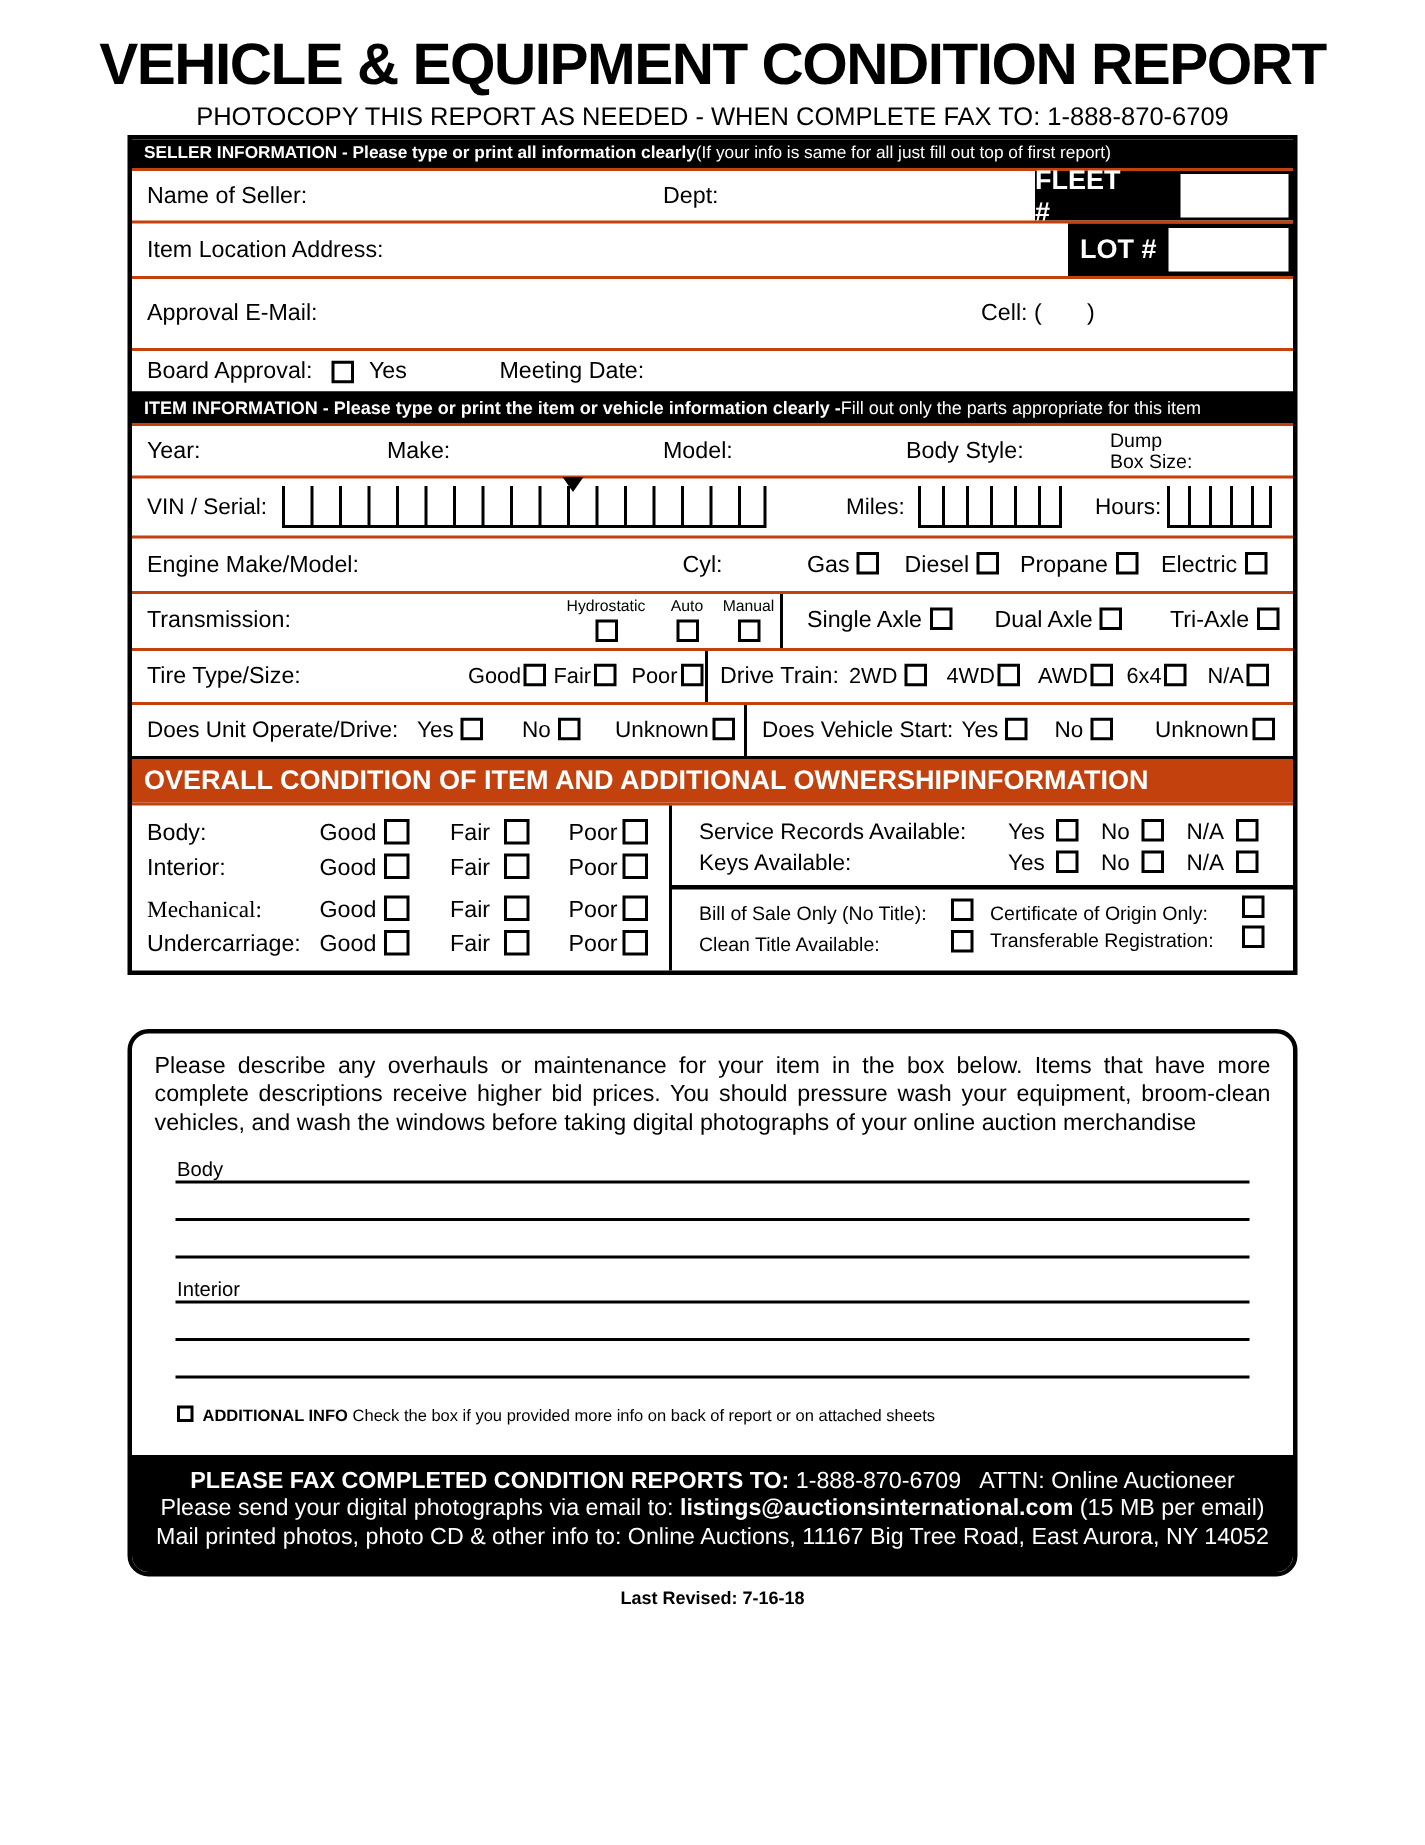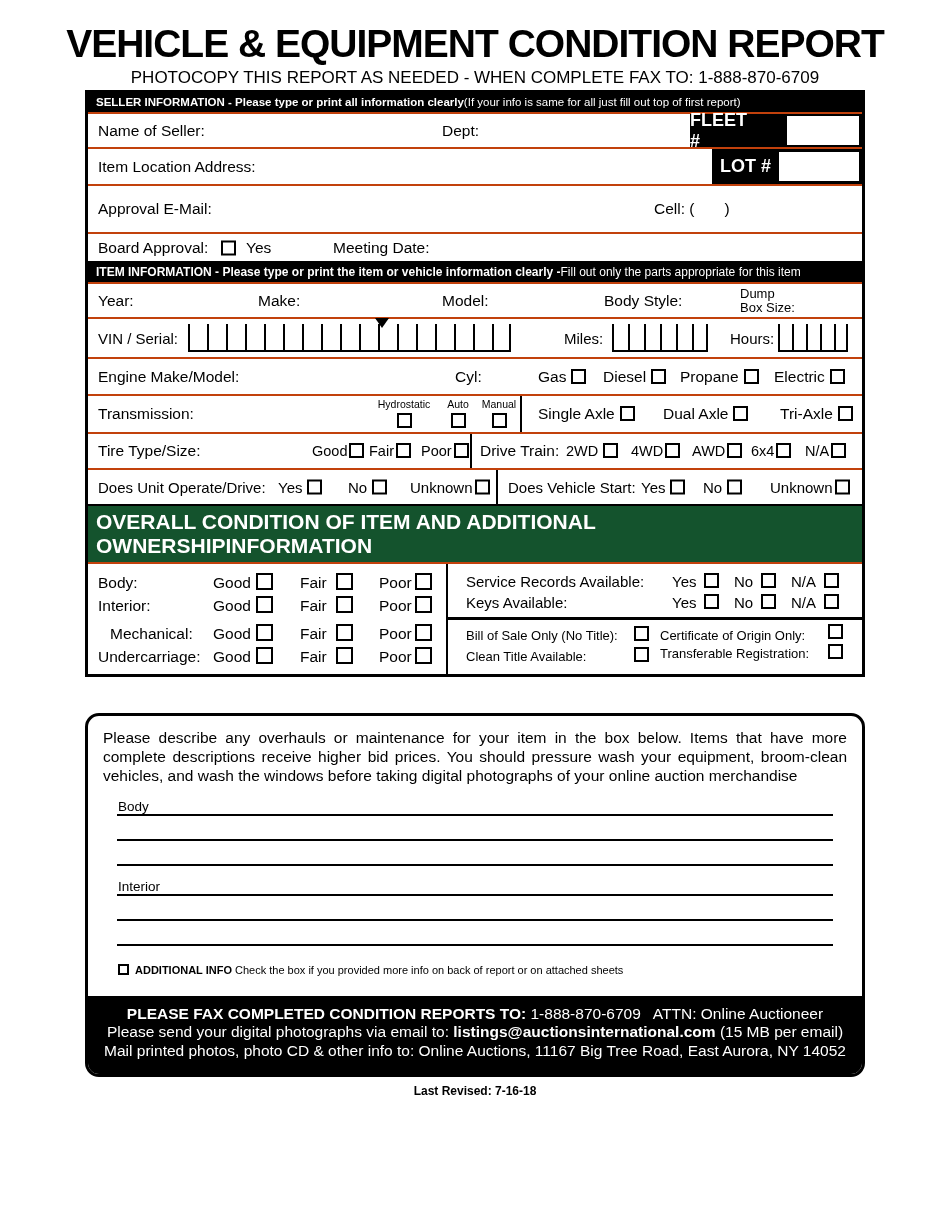--- a/index.html
+++ b/index.html
@@ -9,21 +9,21 @@
     font-family:"Liberation Sans", sans-serif; color:#000;
     position:relative; overflow:hidden;
   }
   .pre { white-space:pre; }
   .title { text-align:center; font-weight:bold; font-size:39px; letter-spacing:-1px; margin-top:22px; }
   .subtitle { text-align:center; font-size:17px; margin-top:2px; margin-bottom:2px; }
 
   .form { width:780px; margin:0 85px; border:3px solid #000; }
   .bar { background:#000; color:#fff; padding:3px 8px; font-size:11.5px; line-height:13px; }
   .bar .b { font-weight:bold; }
-  .bar-big { background:#14532d; color:#fff; font-weight:bold; font-size:21px; padding:4px 8px; letter-spacing:0; }
+  .bar-big { background:#c2410c; color:#fff; font-weight:bold; font-size:18px; padding:4px 8px; letter-spacing:0; }
 
   .row { position:relative; border-top:2px solid #c2410c; font-size:15.5px; }
   .row:first-child { border-top:none; }
   .lbl { position:absolute; top:50%; transform:translateY(-50%); white-space:pre; }
 
   .blk-cell { position:absolute; right:0; top:0; bottom:0; background:#000; color:#fff;
               display:flex; align-items:center; justify-content:flex-end; font-weight:bold; font-size:18px; }
   .blk-cell .inputbox { background:#fff; height:29px; margin-left:8px; margin-right:3px; }
 
   .cb { display:inline-block; width:15px; height:15px; border:2px solid #000; background:#fff; vertical-align:-2px; }
@@ -215,21 +215,21 @@
       <span class="abs cb cb-lg" style="left:327px; top:9px;"></span>
 
     <span class="abs" style="left:10px; top:33px;">Interior:</span>
     <span class="abs" style="left:125px; top:33px;">Good</span>
       <span class="abs cb cb-lg" style="left:168px; top:32px;"></span>
     <span class="abs" style="left:212px; top:33px;">Fair</span>
       <span class="abs cb cb-lg" style="left:248px; top:32px;"></span>
     <span class="abs" style="left:291px; top:33px;">Poor</span>
       <span class="abs cb cb-lg" style="left:327px; top:32px;"></span>
 
-    <span class="abs" style="left:22px; top:61px;">Mechanical:</span>
+    <span class="abs" style="left:10px; top:61px;font-family:Liberation Serif, serif;">Mechanical:</span>
     <span class="abs" style="left:125px; top:61px;">Good</span>
       <span class="abs cb cb-lg" style="left:168px; top:60px;"></span>
     <span class="abs" style="left:212px; top:61px;">Fair</span>
       <span class="abs cb cb-lg" style="left:248px; top:60px;"></span>
     <span class="abs" style="left:291px; top:61px;">Poor</span>
       <span class="abs cb cb-lg" style="left:327px; top:60px;"></span>
 
     <span class="abs" style="left:10px; top:84px;">Undercarriage:</span>
     <span class="abs" style="left:125px; top:84px;">Good</span>
       <span class="abs cb cb-lg" style="left:168px; top:83px;"></span>

